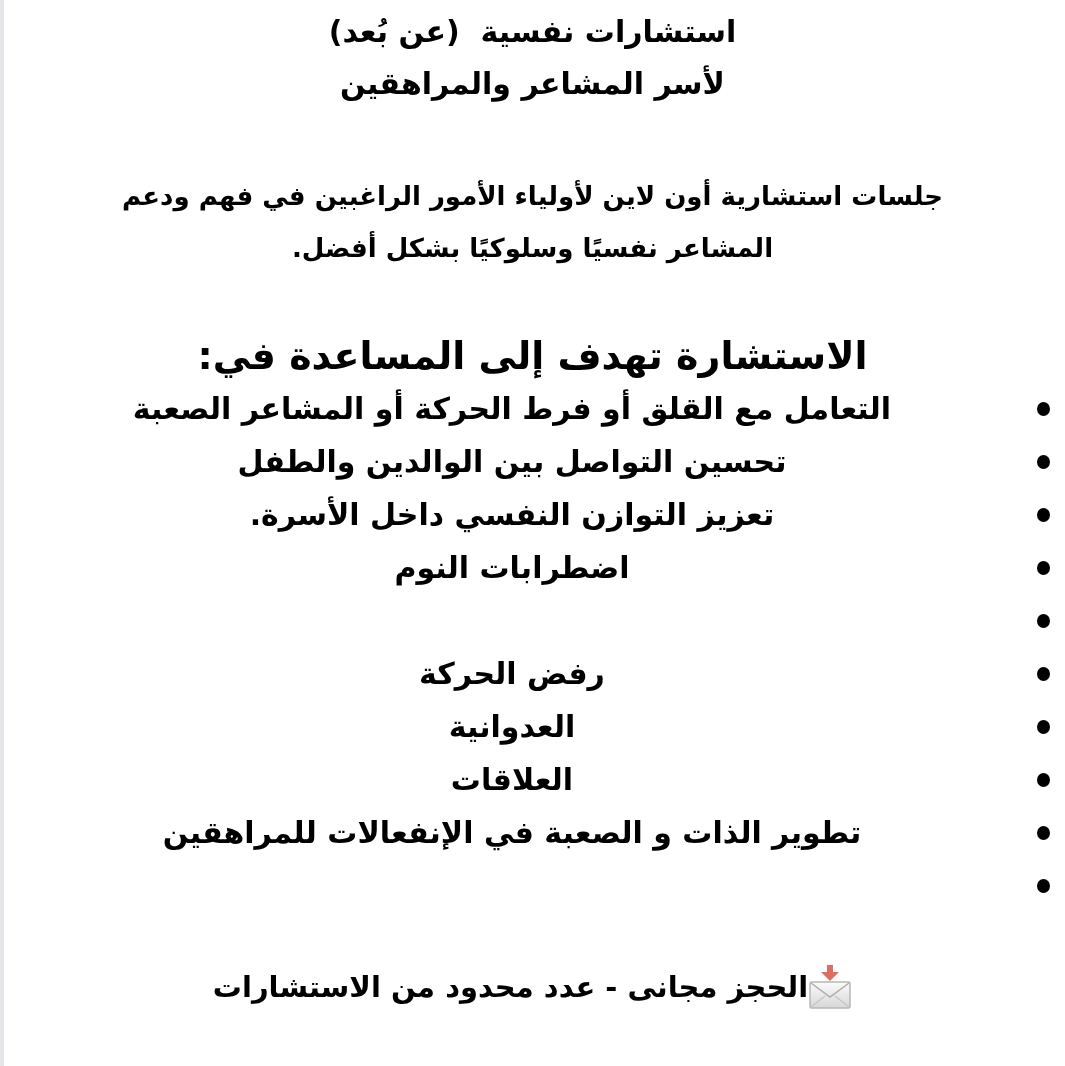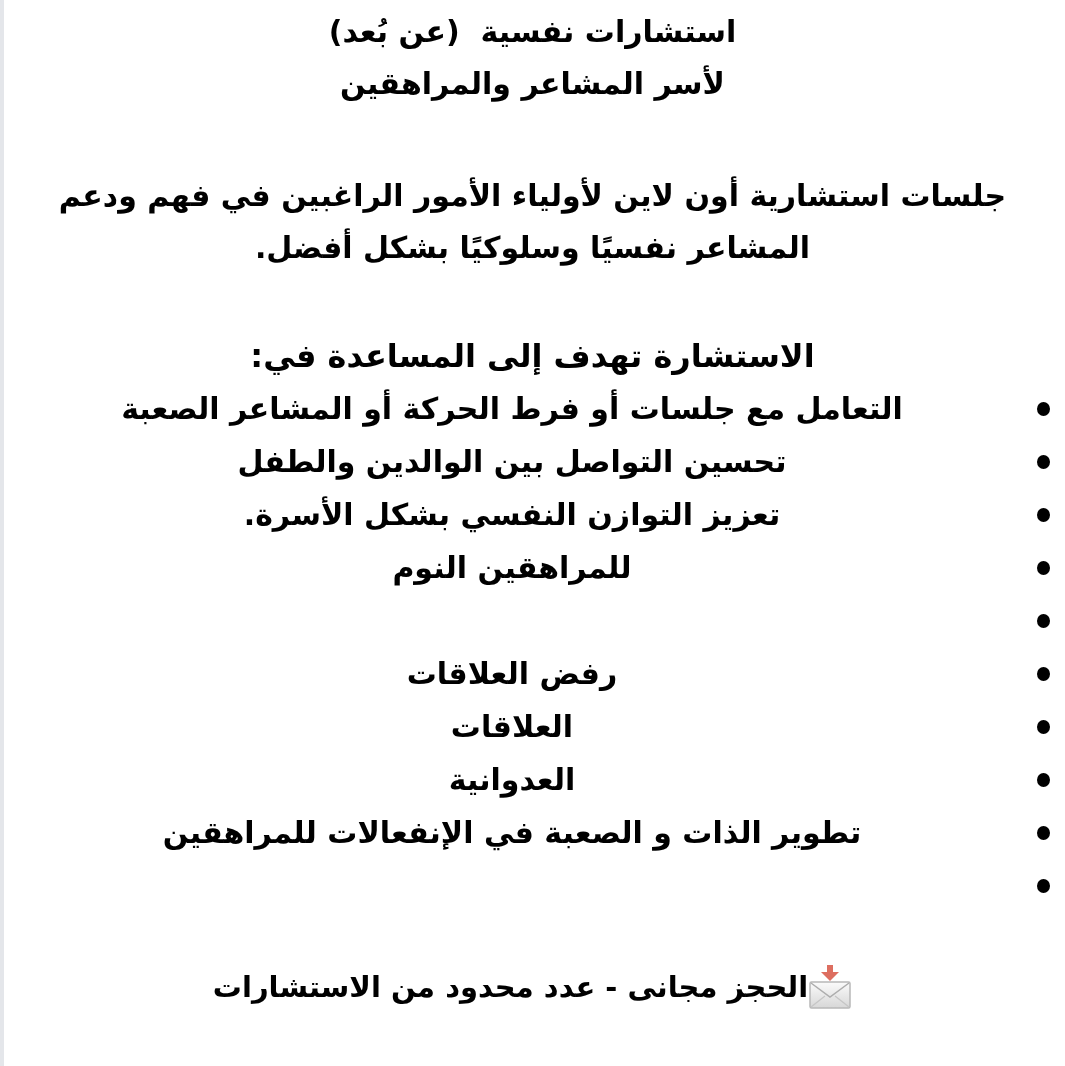--- a/index.html
+++ b/index.html
@@ -22,27 +22,27 @@
   .line { white-space: nowrap; }
   .title-block {
     padding-top: 6px;
     text-align: center;
     font-size: 30px;
     line-height: 52px;
   }
   .intro-block {
     margin-top: 60px;
     text-align: center;
-    font-size: 30px;
+    font-size: 26px;
     line-height: 52px;
   }
   .goals-heading {
     margin-top: 56px;
     text-align: center;
-    font-size: 32px;
+    font-size: 38px;
     line-height: 52px;
   }
   .goals-list { margin: 0; padding: 0; list-style: none; }
   .goal-row {
     position: relative;
     height: 53px;
     line-height: 53px;
     padding-left: 0;
     padding-right: 41px;
     box-sizing: border-box;
@@ -81,48 +81,48 @@
   <div class="intro-block">
     <div class="line">جلسات استشارية أون لاين لأولياء الأمور الراغبين في فهم ودعم</div>
     <div class="line">المشاعر نفسيًا وسلوكيًا بشكل أفضل.</div>
   </div>
 
   <div class="goals-heading line">الاستشارة تهدف إلى المساعدة في:</div>
 
   <ul class="goals-list">
     <li class="goal-row">
       <span class="goal-bullet"></span>
-      <span class="goal-text">التعامل مع جلسات أو فرط الحركة أو المشاعر الصعبة</span>
+      <span class="goal-text">التعامل مع القلق أو فرط الحركة أو المشاعر الصعبة</span>
     </li>
     <li class="goal-row">
       <span class="goal-bullet"></span>
       <span class="goal-text">تحسين التواصل بين الوالدين والطفل</span>
     </li>
     <li class="goal-row">
       <span class="goal-bullet"></span>
-      <span class="goal-text">تعزيز التوازن النفسي بشكل الأسرة.</span>
+      <span class="goal-text">تعزيز التوازن النفسي داخل الأسرة.</span>
     </li>
     <li class="goal-row">
       <span class="goal-bullet"></span>
-      <span class="goal-text">للمراهقين النوم</span>
+      <span class="goal-text">اضطرابات النوم</span>
     </li>
     <li class="goal-row">
       <span class="goal-bullet"></span>
     </li>
     <li class="goal-row">
       <span class="goal-bullet"></span>
-      <span class="goal-text">رفض العلاقات</span>
+      <span class="goal-text">رفض الحركة</span>
+    </li>
+    <li class="goal-row">
+      <span class="goal-bullet"></span>
+      <span class="goal-text">العدوانية</span>
     </li>
     <li class="goal-row">
       <span class="goal-bullet"></span>
       <span class="goal-text">العلاقات</span>
-    </li>
-    <li class="goal-row">
-      <span class="goal-bullet"></span>
-      <span class="goal-text">العدوانية</span>
     </li>
     <li class="goal-row">
       <span class="goal-bullet"></span>
       <span class="goal-text">تطوير الذات و الصعبة في الإنفعالات للمراهقين</span>
     </li>
     <li class="goal-row">
       <span class="goal-bullet"></span>
       <span class="goal-text"></span>
     </li>
   </ul>

